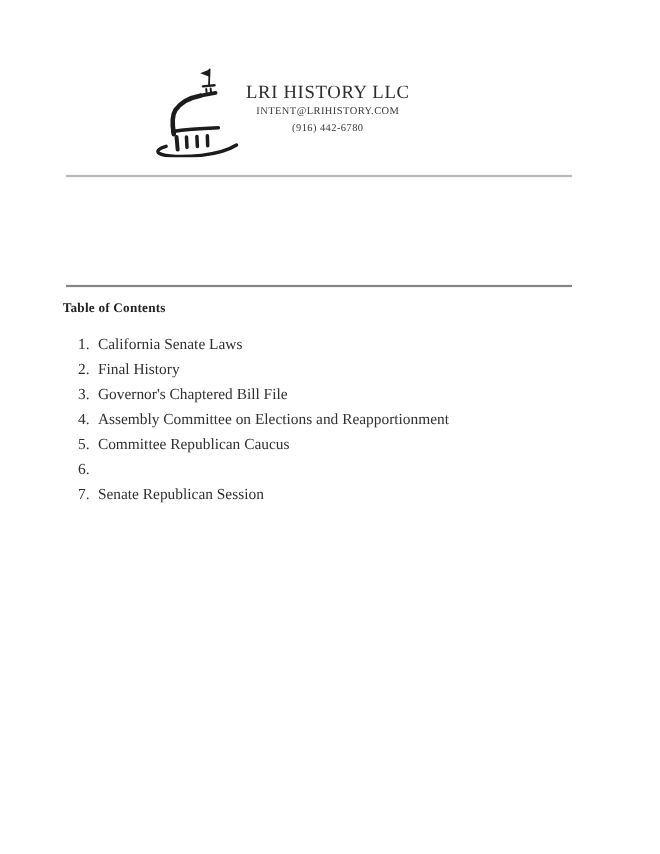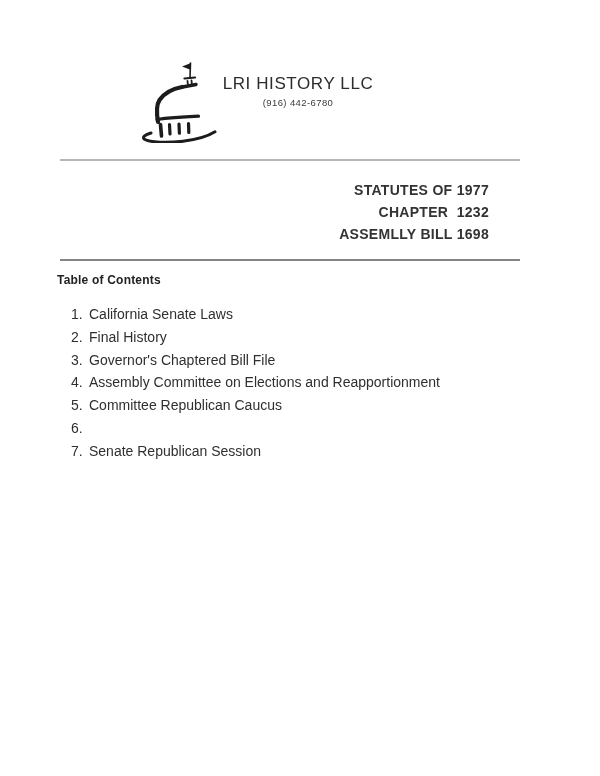--- a/index.html
+++ b/index.html
@@ -6,21 +6,21 @@
     margin: 0;
     padding: 0;
     background: #ffffff;
   }
   .page {
     position: relative;
     width: 600px;
     height: 776px;
     background: #ffffff;
     overflow: hidden;
-    font-family: Liberation Sans, sans-serif;
+    font-family: Liberation Serif, serif;
     color: #2f2f2f;
   }
 
   
   .logo {
     position: absolute;
     left: 138px;
     top: 58px;
     width: 80px;
     height: 85px;
@@ -122,30 +122,26 @@
     <path d="M22.5 66.5 L23.5 78" stroke-width="3.6"></path>
     <path d="M31.5 66.5 L32 76" stroke-width="3.2"></path>
     <path d="M41 66 L41.4 75.2" stroke-width="3.2"></path>
     <path d="M50.5 65.5 L50.8 74.5" stroke-width="3.2"></path>
 
     <path d="M13 75 C 7.5 76.5, 3.5 79, 6.5 81.3 C 12 84.6, 29 85, 45 83.2 C 59 81.6, 70 78.2, 77 73.8" stroke-width="3"></path>
   </svg>
 
   <div class="header-text">
     <div class="company">LRI HISTORY LLC</div>
+    <div class="contact-line">INTENT@LRIHISTORY.COM</div>
     <div class="contact-line">(916) 442-6780</div>
   </div>
 
   <div class="rule rule-1"></div>
 
-  <div class="ref-block">
-    <div class="ref-line">STATUTES OF 1977</div>
-    <div class="ref-line">CHAPTER  1232</div>
-    <div class="ref-line">ASSEMLLY BILL 1698</div>
-  </div>
 
   <div class="rule rule-2"></div>
 
   <div class="toc-heading">Table of Contents</div>
 
   <div class="toc-list">
     <div class="toc-item">
       <span class="toc-num">1.</span>
       <span class="toc-label">California Senate Laws</span>
     </div>

